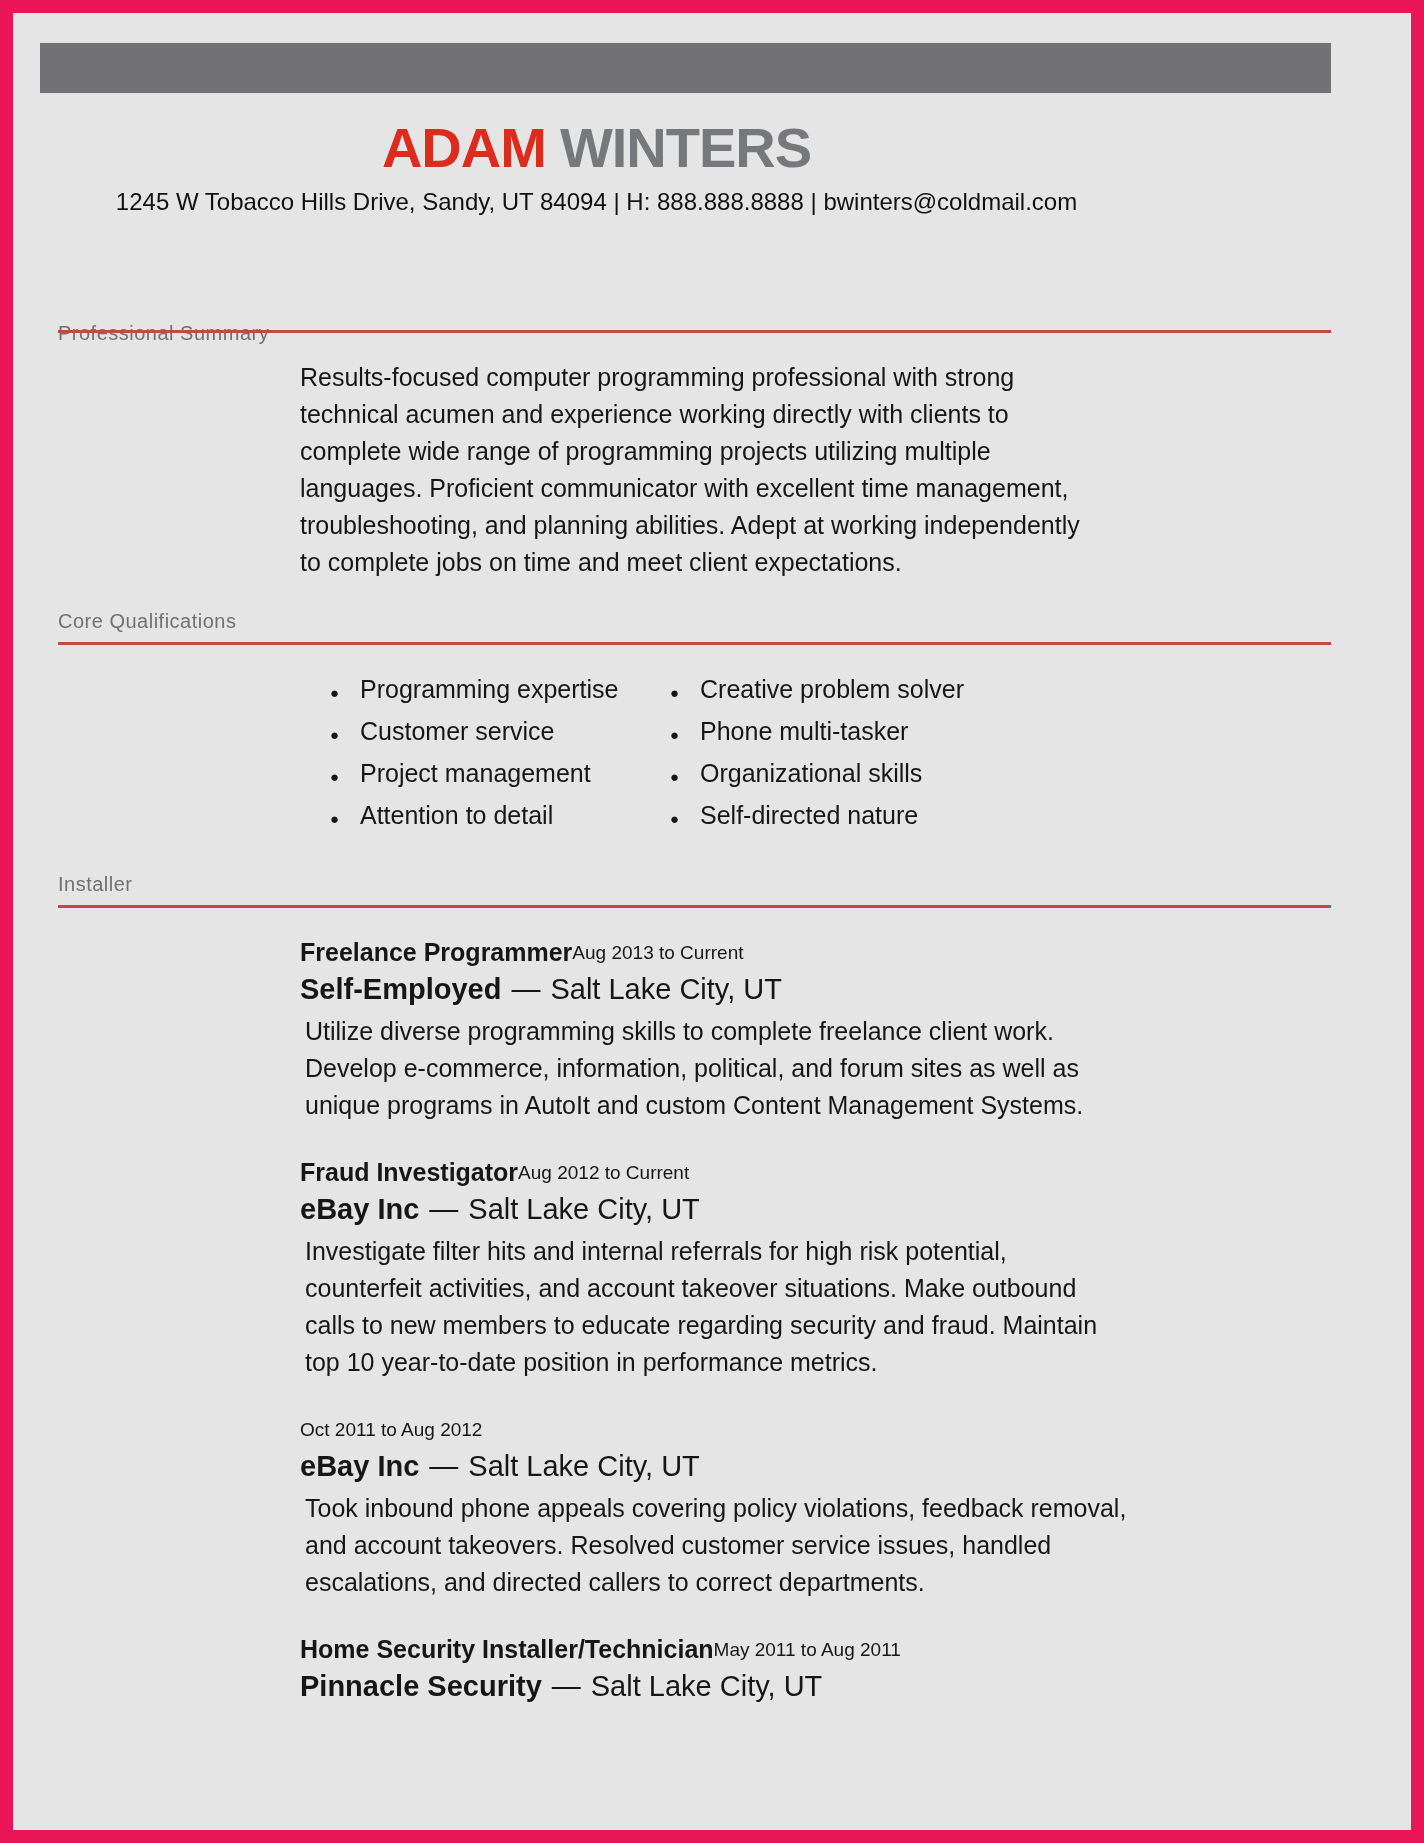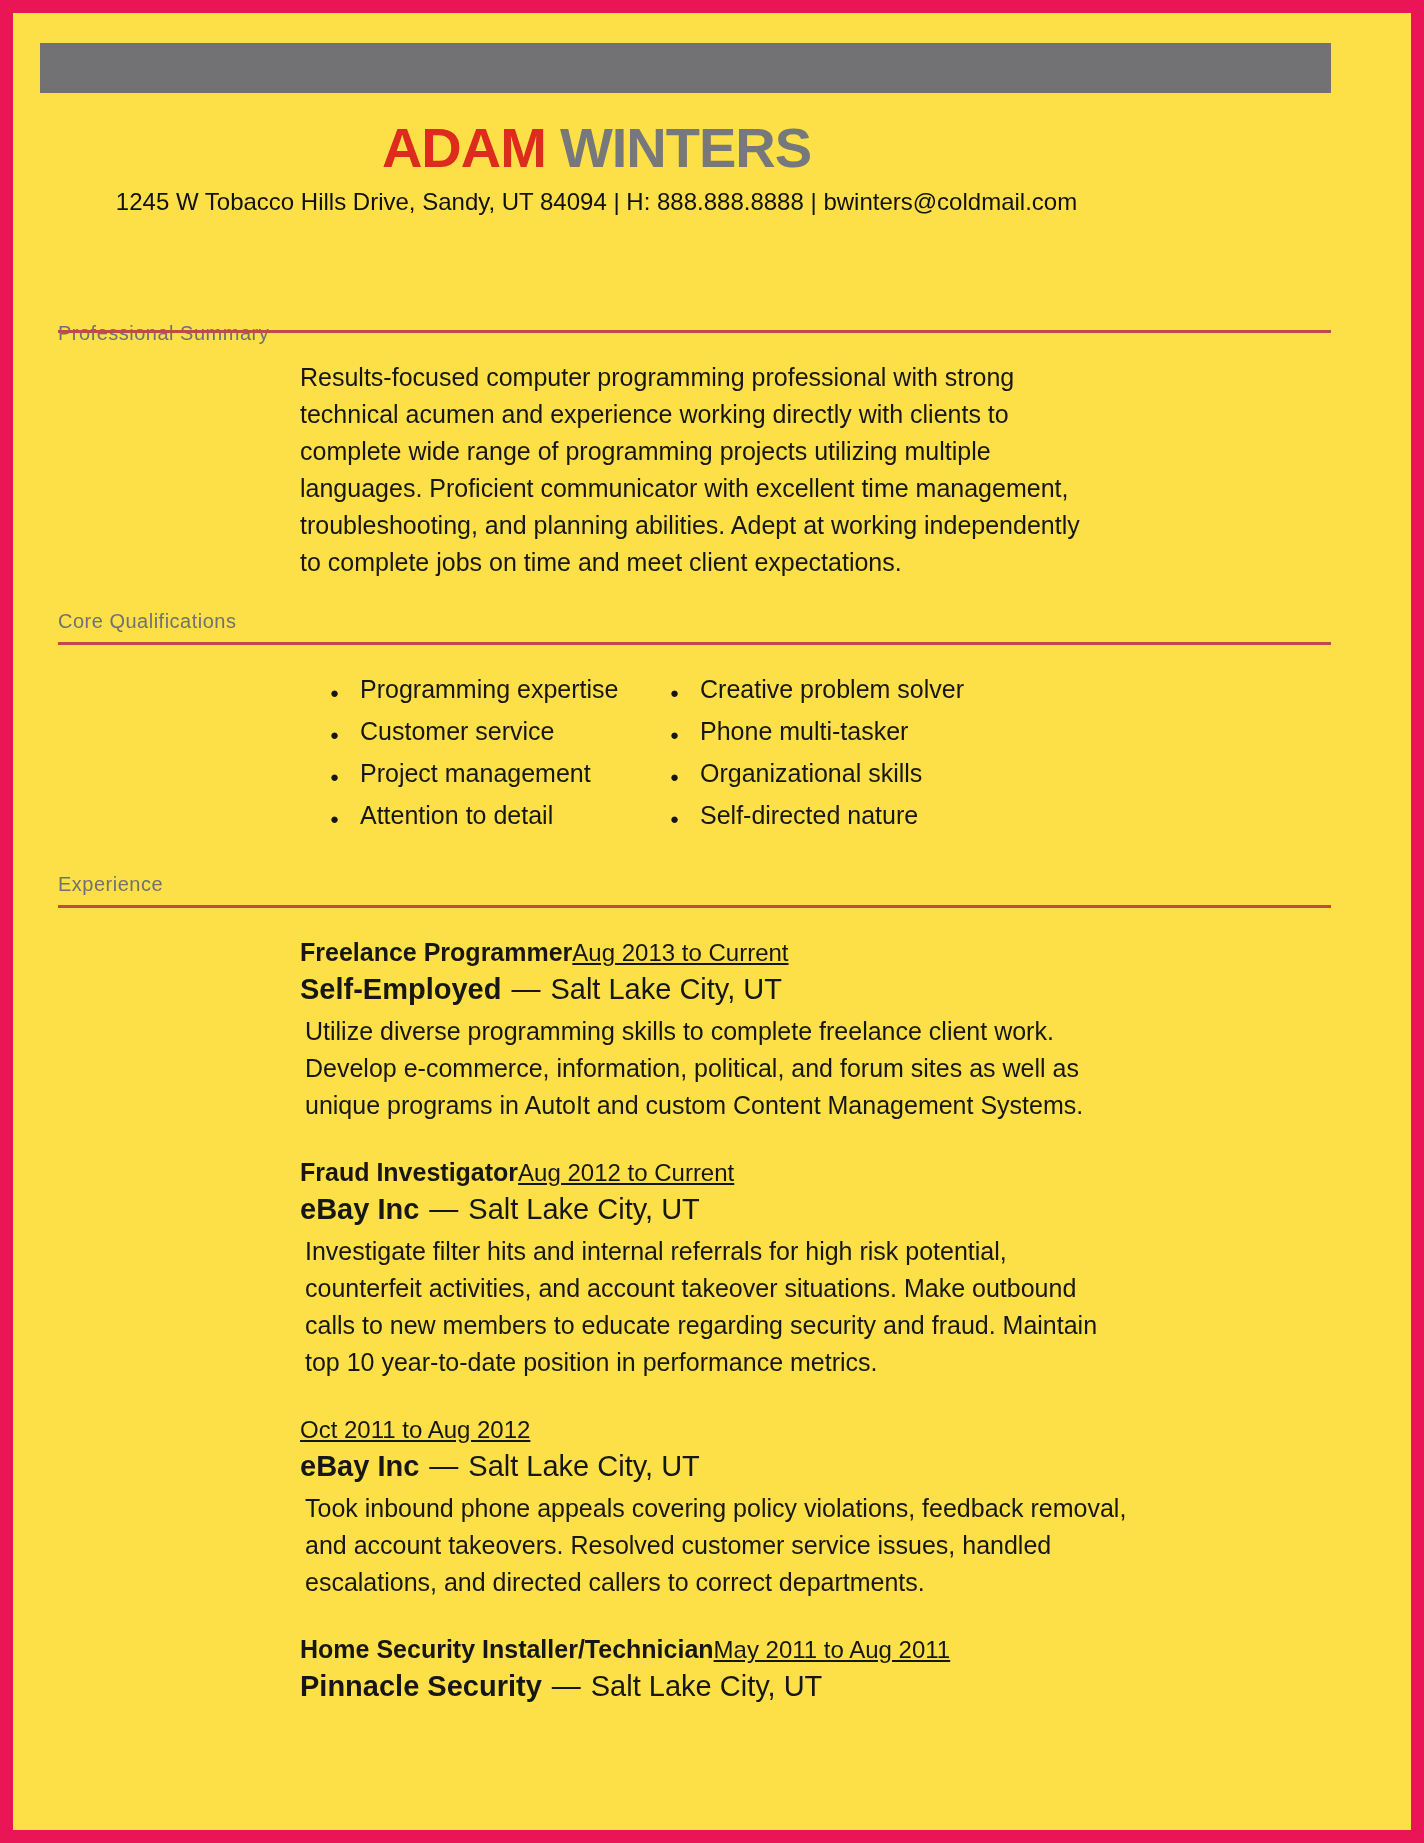--- a/index.html
+++ b/index.html
@@ -1,21 +1,21 @@
 <!DOCTYPE html>
 <html><head>
 <meta charset="utf-8">
 <style>
   * { box-sizing: border-box; }
   html,body { margin:0; padding:0; background:#ffffff; }
   .page {
     position: relative;
     width: 1424px;
     height: 1843px;
-    background: #fde047;
+    background: #e5e5e5;
     border: 13px solid #E91556;
     overflow: hidden;
     font-family: "Liberation Sans", sans-serif;
     color: #161616;
   }
 
   
   .top-bar {
     margin: 30px 0 0 27px;
     width: 1291px;
@@ -49,21 +49,21 @@
   ul.qcol { list-style: none; margin: 0; padding: 0; width: 340px; }
   ul.qcol.col2 { width: auto; }
   ul.qcol li { display: flex; align-items: baseline; font-size: 25px; line-height: 38px; }
   .dot { flex: none; width: 30px; font-size: 15px; }
 
   
   .jobs { margin: 26px 0 0 287px; }
   .job { margin-bottom: 30px; }
   .job-row { display: flex; width: 835px; line-height: 37px; }
   .job-title { font-weight: bold; font-size: 25px; }
-  .job-dates { font-size: 24px; text-decoration: underline; }
+  .job-dates { font-size: 19px; }
   .job-company { font-size: 29px; line-height: 37px; }
   .job-company .company { font-weight: bold; }
   .job-company .sep { margin: 0 10px; }
 </style>
 </head>
 <body>
 
 <div class="page">
 
   <div class="top-bar"></div>
@@ -125,21 +125,21 @@
           <span>Organizational skills</span>
         </li>
       <li>
           <span class="dot">●</span>
           <span>Self-directed nature</span>
         </li>
     </ul>
   </div>
 
   <div class="section-head underline head-exp">
-    <span class="head-text">Experience</span>
+    <span class="head-text">Installer</span>
     <div class="rule"></div>
   </div>
 
   <div class="jobs">
 
     <div class="job">
       <div class="job-row">
         <span class="job-title">Freelance Programmer</span>
         <span class="job-dates">Aug 2013 to Current</span>
       </div>

